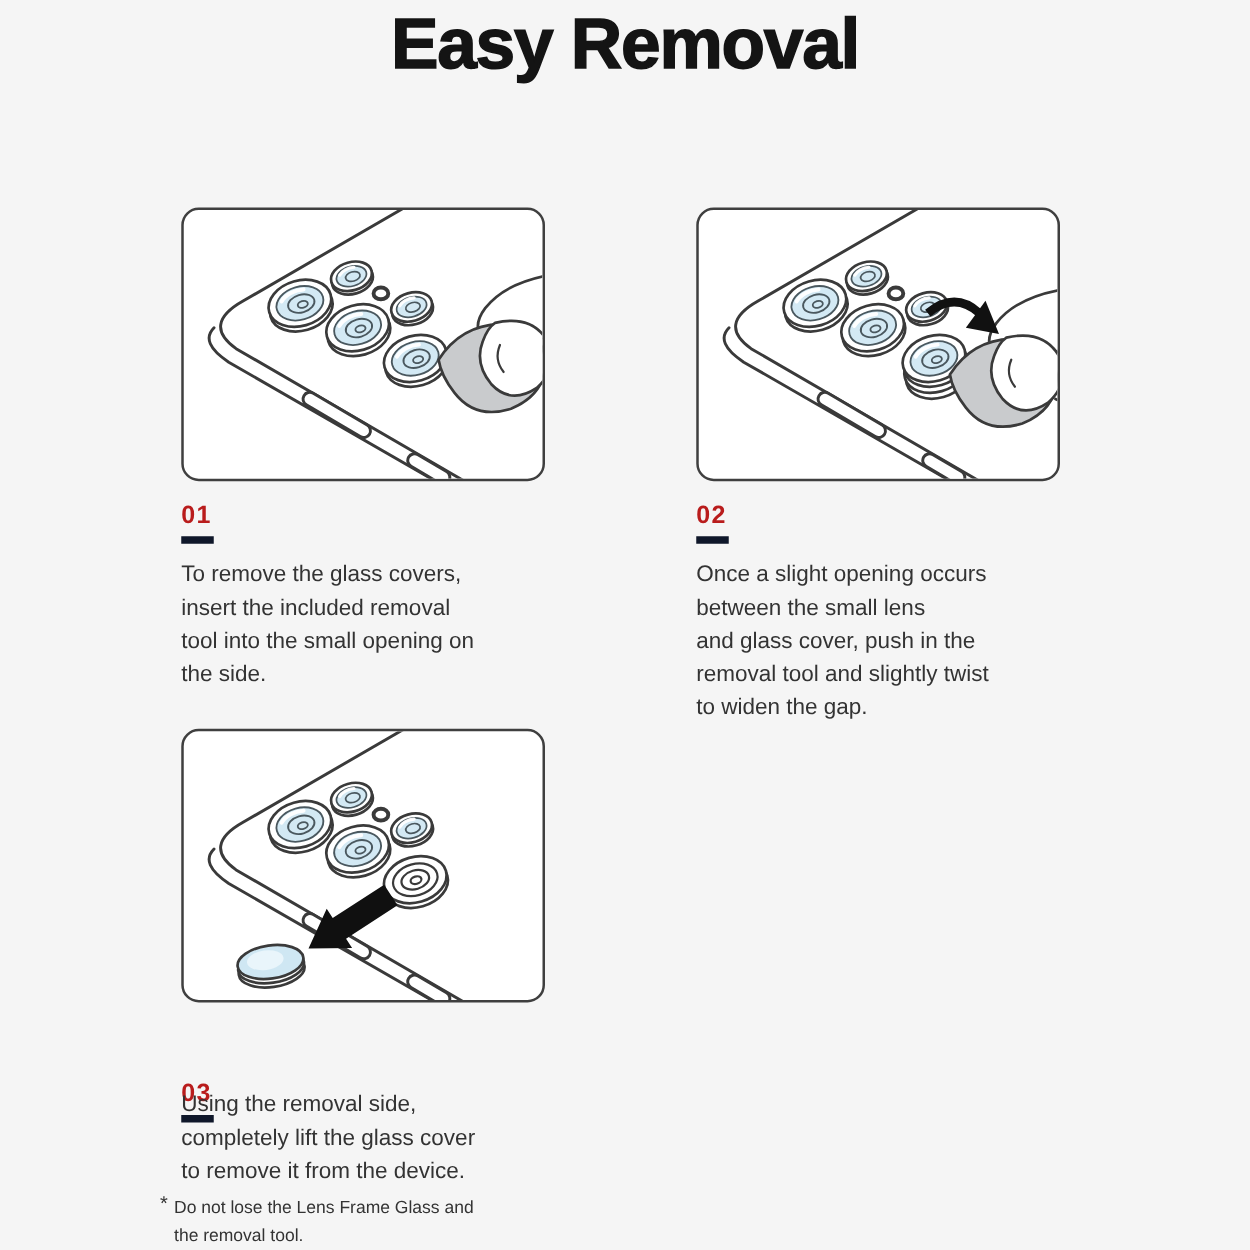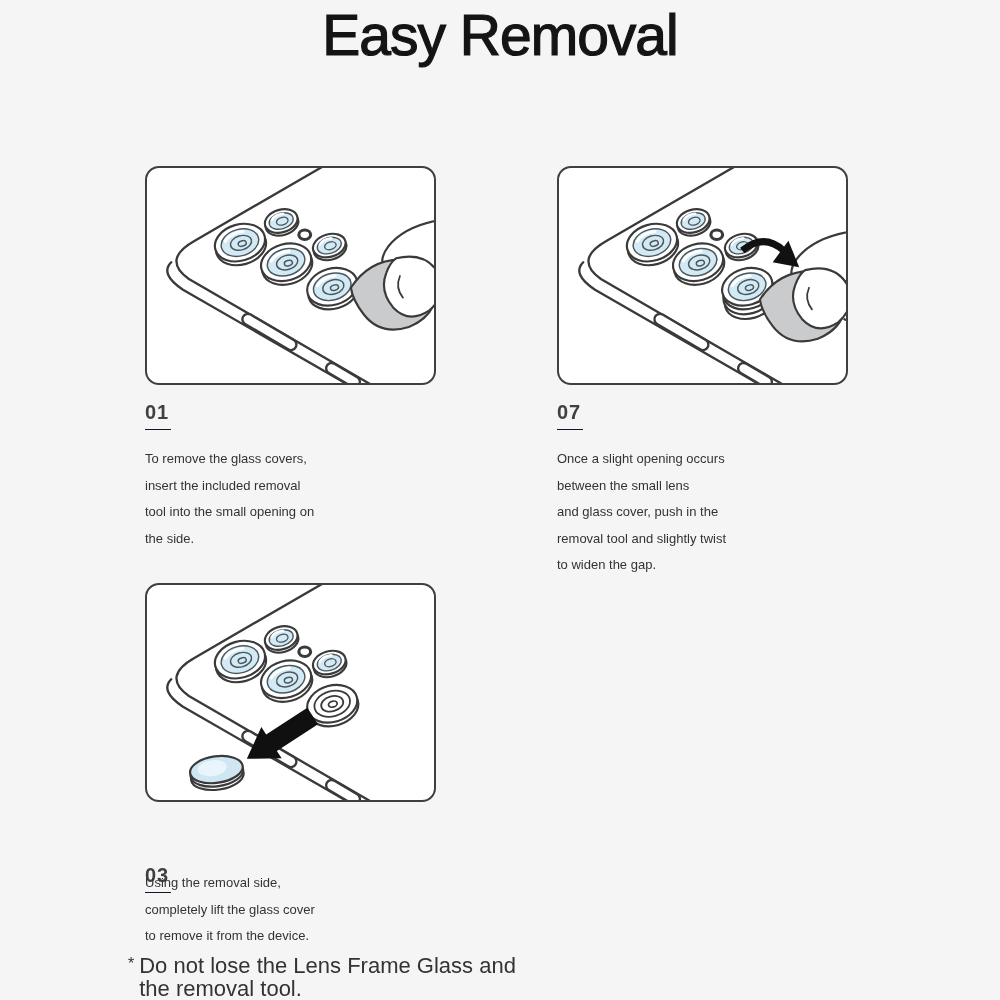--- a/index.html
+++ b/index.html
@@ -8,51 +8,51 @@
   }
   html,body{margin:0;padding:0;}
   body{
     width:1000px;height:1000px;position:relative;overflow:hidden;
     background:var(--background);
     font-family:"Liberation Sans", sans-serif;
     color:var(--text);
   }
   .page-title{
     position:absolute;top:2px;left:0;width:1000px;margin:0;
-    text-align:center;font-size:57px;font-weight:400;letter-spacing:-1px;
+    text-align:center;font-size:57px;font-weight:700;letter-spacing:-1px;
     color:var(--title);-webkit-text-stroke:1.2px var(--title);
   }
   .panel{
     position:absolute;width:291px;height:219px;box-sizing:border-box;
     background:var(--panel-background);
     border:2.5px solid #3f3f3f;border-radius:14px;overflow:hidden;
   }
   .panel svg{display:block;width:100%;height:100%;}
   #panel1{left:145px;top:166px;}
   #panel2{left:557px;top:166px;}
   #panel3{left:145px;top:583px;}
   .step-num{
     position:absolute;font-size:20px;font-weight:700;letter-spacing:1px;
-    color:#404040;border-bottom:1px solid #0f172a;padding:0 2px 5px 0;
+    color:#b91c1c;border-bottom:6px solid #0f172a;padding:0 2px 5px 0;
   }
   #num1{left:145px;top:401px;}
   #num2{left:557px;top:401px;}
   #num3{left:145px;top:828px;margin-top:36px;}
   .step-text{
-    position:absolute;width:320px;font-size:13px;line-height:26.5px;
+    position:absolute;width:320px;font-size:18px;line-height:26.5px;
     color:var(--text);white-space:pre-line;
   }
   #text1{left:145px;top:446px;}
   #text2{left:557px;top:446px;}
   #text3{left:145px;top:870px;}
   .footnote{
     position:absolute;left:128px;top:954px;display:flex;align-items:flex-start;
   }
   .footnote .marker{font-size:16px;line-height:16px;padding-top:2px;margin-right:5px;color:var(--text);}
-  .footnote .foot-text{font-size:22px;line-height:23px;color:var(--text);white-space:pre-line;}
+  .footnote .foot-text{font-size:14px;line-height:23px;color:var(--text);white-space:pre-line;}
 </style>
 </head>
 <body>
 
 <svg width="0" height="0" style="position:absolute" aria-hidden="true">
   <defs>
     <g id="lens-big">
       <ellipse cx="0" cy="4" rx="26" ry="18.5" fill="#fff" stroke="#3a3a3a" stroke-width="2.2"></ellipse>
       <ellipse cx="0" cy="0" rx="26" ry="18.5" fill="#fff" stroke="#3a3a3a" stroke-width="2.2"></ellipse>
       <ellipse cx="0" cy="0" rx="19.5" ry="13.5" fill="#d3e9f4" stroke="#4a585f" stroke-width="1.5"></ellipse>
@@ -130,21 +130,21 @@
     <g transform="translate(191 125) rotate(-16)" fill="#fff" stroke="#3a3a3a" stroke-width="2.2">
       <ellipse cx="0" cy="10" rx="26" ry="18.5"></ellipse>
       <ellipse cx="0" cy="5" rx="26" ry="18.5"></ellipse>
     </g>
     <use href="#lens-big" transform="translate(191 121) rotate(-16)"></use>
     <use href="#hand-pick" transform="translate(204 134)"></use>
     <path d="M 186 84 Q 208 66 228 84" fill="none" stroke="#111" stroke-width="7"></path>
     <path d="M 244 101 L 217 96 L 233 74 Z" fill="#111"></path>
   </svg>
 </div>
-<div class="step-num" id="num2">07</div>
+<div class="step-num" id="num2">02</div>
 <div class="step-text" id="text2">Once a slight opening occurs
 between the small lens
 and glass cover, push in the
 removal tool and slightly twist
 to widen the gap.</div>
 
 <div class="panel" id="panel3">
   <svg viewBox="0 0 291 219">
     <use href="#phone-body"></use>
     <use href="#lens-small" transform="translate(136 54) rotate(-16)"></use>

